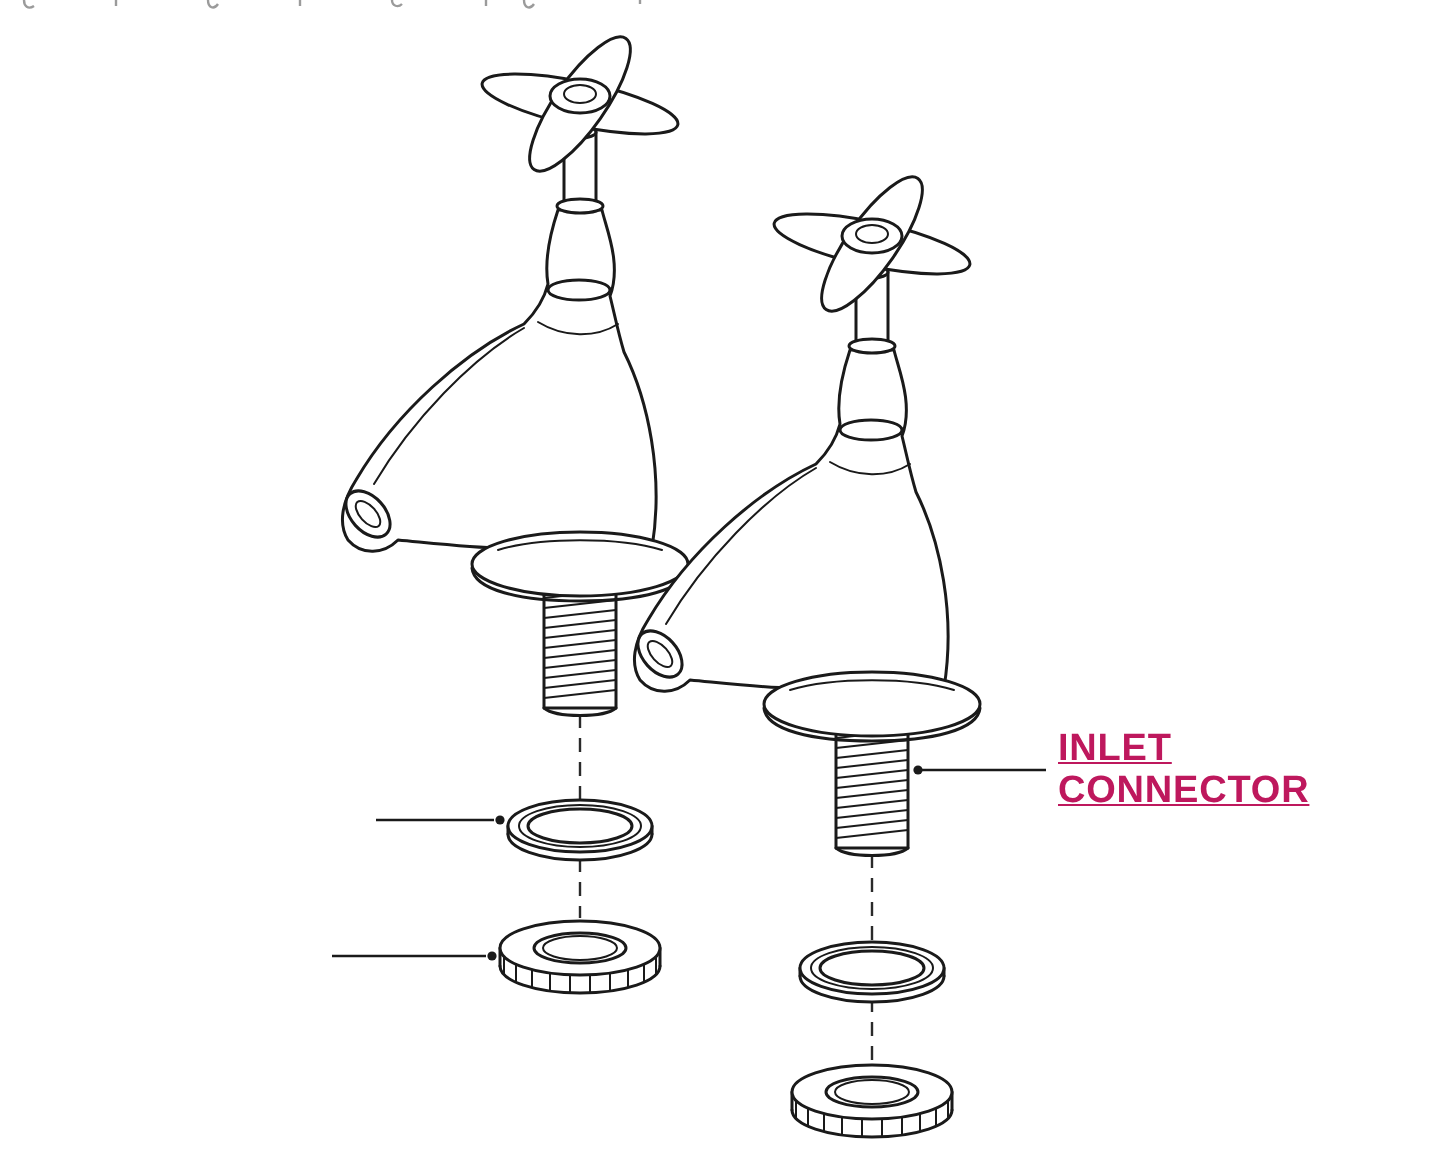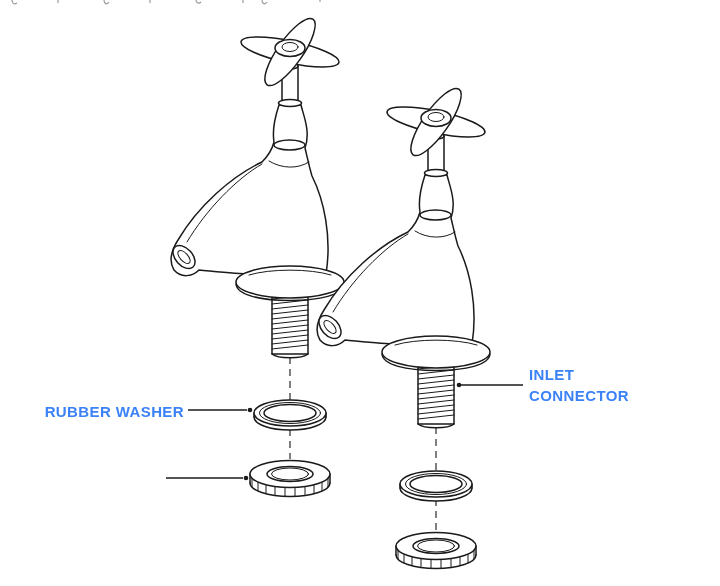--- a/index.html
+++ b/index.html
@@ -2,22 +2,22 @@
 <html><head>
 <meta charset="utf-8">
 <style>
   html,body{margin:0;padding:0;background:#ffffff;}
   .canvas{
     position:relative;width:720px;height:586px;background:#ffffff;
     overflow:hidden;font-family:"Liberation Sans",sans-serif;
   }
   .diagram-svg{position:absolute;left:0;top:0;}
   .label{
-    position:absolute;font-size:15px;font-weight:bold;color:#3b82f6;
-    letter-spacing:.4px;line-height:21px;
+    position:absolute;font-size:19px;font-weight:bold;color:#be185d;
+    letter-spacing:.4px;line-height:21px;text-decoration:underline;
   }
   .label.right{text-align:right;}
 </style>
 </head>
 <body>
 
 <div class="canvas">
 
   <svg class="diagram-svg" width="720" height="586" viewBox="0 0 720 586">
     <defs>
@@ -112,18 +112,17 @@
     <g stroke="#1a1a1a" stroke-width="1.3">
       <line x1="188" y1="410" x2="247" y2="410"></line>
       <circle cx="250" cy="410" r="2.3" fill="#1a1a1a" stroke="none"></circle>
       <line x1="166" y1="478" x2="243" y2="478"></line>
       <circle cx="246" cy="478" r="2.3" fill="#1a1a1a" stroke="none"></circle>
       <line x1="459" y1="385" x2="523" y2="385"></line>
       <circle cx="459" cy="385" r="2.3" fill="#1a1a1a" stroke="none"></circle>
     </g>
   </svg>
 
-  <div class="label right" style="left:28px;top:401px;width:156px;">RUBBER WASHER</div>
 
 
   <div class="label" style="left:529px;top:364px;width:105px;">INLET CONNECTOR</div>
 
 </div>
 
 </body></html>

